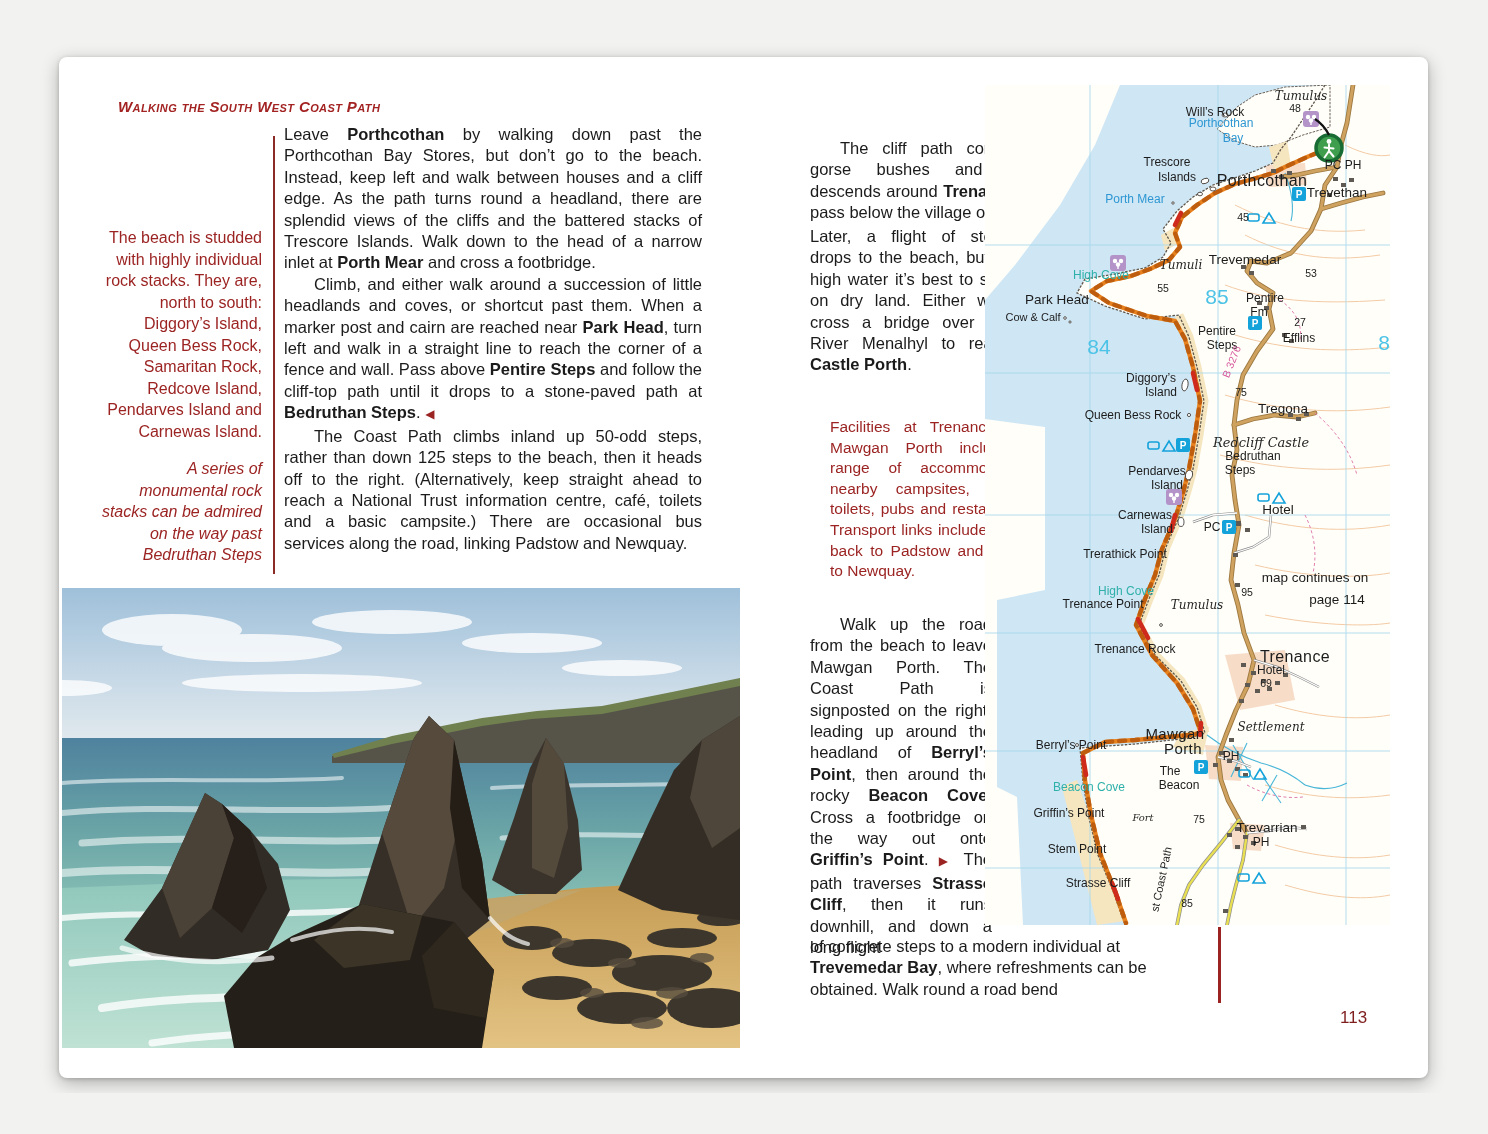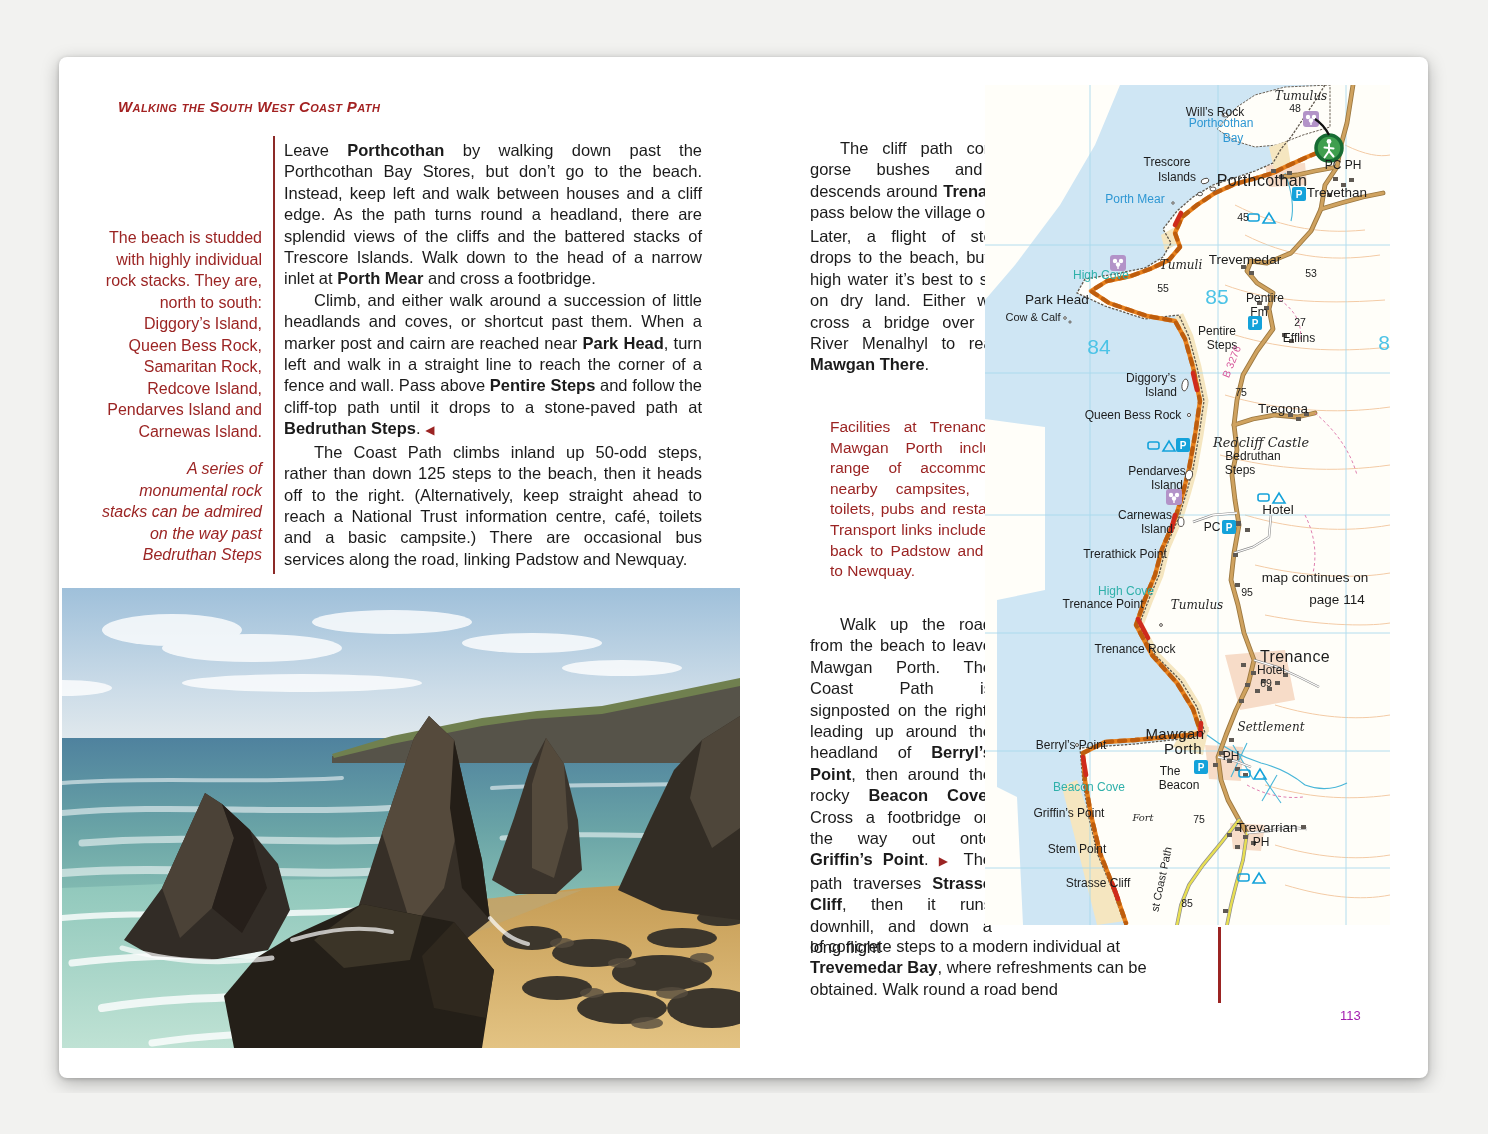--- a/index.html
+++ b/index.html
@@ -13,21 +13,21 @@
   .body-text p{margin:0;}
   .body-text p.ind{text-indent:30px;}
   .b{font-weight:bold;}
   .marker{color:#9b2423;font-size:12px;}
   .sidebar-red{font-size:16px;line-height:21.5px;color:#9b2423;text-align:right;}
   .sidebar-red.it{font-style:italic;}
   .red-block{font-size:15.5px;line-height:20.6px;color:#9b2423;text-align:justify;}
   .caption-red{font-size:15.5px;line-height:20.5px;color:#9b2423;}
   .vrule{width:2px;background:#8c2a28;}
   .redbar{width:3px;background:#9b2423;}
-  .pagenum{font-size:13px;color:#a21caf;}
+  .pagenum{font-size:17px;color:#7f1d1d;}
   
   .ml{font-family:"Liberation Sans",sans-serif;font-size:12px;fill:#1c1c1c;text-anchor:middle;}
   .ml.big{font-size:16px;letter-spacing:.4px;}
   .ml.med{font-size:13.5px;}
   .ml.blue{fill:#2e97d3;}
   .ml.teal{fill:#2fb0aa;}
   .ml.cyanNum{fill:#4cc3e6;font-size:21px;}
   .ml.spot{font-size:10.5px;fill:#222;}
   .ml.antiq{font-family:"DejaVu Serif",serif;font-style:italic;font-size:12px;fill:#262626;}
   .ml.pink{fill:#d6579b;font-size:10.5px;}
@@ -40,21 +40,21 @@
 <div class="stage">
   <div class="page"></div>
 
   <div class="abs header">Walking the South West Coast Path</div>
 
   <div class="abs sidebar-red it" style="left:100px;top:458px;width:162px;">A series of monumental rock stacks can be admired on the way past Bedruthan Steps</div>
   <div class="abs sidebar-red" style="left:100px;top:227px;width:162px;">The beach is studded with highly individual rock stacks. They are, north to south: Diggory’s Island, Queen Bess Rock, Samaritan Rock, Redcove Island, Pendarves Island and Carnewas Island.</div>
 
   <div class="abs vrule" style="left:273px;top:136px;height:438px;"></div>
 
-  <div class="abs body-text" style="left:284px;top:140px;width:418px;">
+  <div class="abs body-text" style="left:284px;top:124px;width:418px;">
     <p><span>Leave </span><span class="b">Porthcothan</span><span> by walking down past the Porthcothan Bay Stores, but don’t go to the beach. Instead, keep left and walk between houses and a cliff edge. As the path turns round a headland, there are splendid views of the cliffs and the battered stacks of Trescore Islands. Walk down to the head of a narrow inlet at </span><span class="b">Porth Mear</span><span> and cross a footbridge.</span></p>
     <p class="ind"><span>Climb, and either walk around a succession of little headlands and coves, or shortcut past them. When a marker post and cairn are reached near </span><span class="b">Park Head</span><span>, turn left and walk in a straight line to reach the corner of a fence and wall. Pass above </span><span class="b">Pentire Steps</span><span> and follow the cliff-top path until it drops to a stone-paved path at </span><span class="b">Bedruthan Steps</span><span>. </span><span class="marker">◀</span></p>
     <p class="ind"><span>The Coast Path climbs inland up 50-odd steps, rather than down 125 steps to the beach, then it heads off to the right. (Alternatively, keep straight ahead to reach a National Trust information centre, café, toilets and a basic campsite.) There are occasional bus services along the road, linking Padstow and Newquay.</span></p>
   </div>
 
   <div class="abs" style="left:62px;top:588px;width:678px;height:460px;">
     <svg width="678" height="460" viewBox="0 0 678 460">
       <defs>
         <linearGradient id="skyg" x1="0" y1="0" x2="0" y2="1">
           <stop offset="0" stop-color="#9fc0da"></stop>
@@ -146,21 +146,21 @@
         <path d="M230,352 C270,340 300,338 330,344" stroke-width="4"></path>
         <path d="M428,330 C440,344 450,352 466,356" stroke-width="4"></path>
       </g>
     </svg>
   </div>
 
   <div class="abs body-text" style="left:810px;top:138px;width:272px;">
     <p class="ind"><span>The cliff path continues past gorse bushes and eventually descends around </span><span class="b">Trenance Point</span><span> to pass below the village of </span><span class="b">Trenance</span><span>.</span></p>
   </div>
   <div class="abs body-text" style="left:810px;top:226px;width:200px;">
-    <p><span>Later, a flight of steps drops to the beach, but at high water it’s best to stay on dry land. Either way, cross a bridge over the River Menalhyl to reach </span><span class="b">Mawgan There</span><span>.</span></p>
+    <p><span>Later, a flight of steps drops to the beach, but at high water it’s best to stay on dry land. Either way, cross a bridge over the River Menalhyl to reach </span><span class="b">Castle Porth</span><span>.</span></p>
   </div>
   <div class="abs red-block" style="left:830px;top:417px;width:204px;">Facilities at Trenance and Mawgan Porth include a range of accommodation, nearby campsites, shops, toilets, pubs and restaurants. Transport links include buses back to Padstow and ahead to Newquay.</div>
   <div class="abs body-text" style="left:810px;top:614px;width:182px;">
     <p class="ind"><span>Walk up the road from the beach to leave Mawgan Porth. The Coast Path is signposted on the right, leading up around the headland of </span><span class="b">Berryl’s Point</span><span>, then around the rocky </span><span class="b">Beacon Cove</span><span>. Cross a footbridge on the way out onto </span><span class="b">Griffin’s Point</span><span>. </span><span class="marker">▶</span><span> The path traverses </span><span class="b">Strasse Cliff</span><span>, then it runs downhill, and down a long flight</span></p>
   </div>
   <div class="abs body-text" style="left:810px;top:936px;width:400px;text-align:left;">
     <p><span>of concrete steps to a modern individual at </span><span class="b">Trevemedar Bay</span><span>, where refreshments can be obtained. Walk round a road bend</span></p>
   </div>
 
   <div class="abs redbar" style="left:1218px;top:927px;height:76px;"></div>

